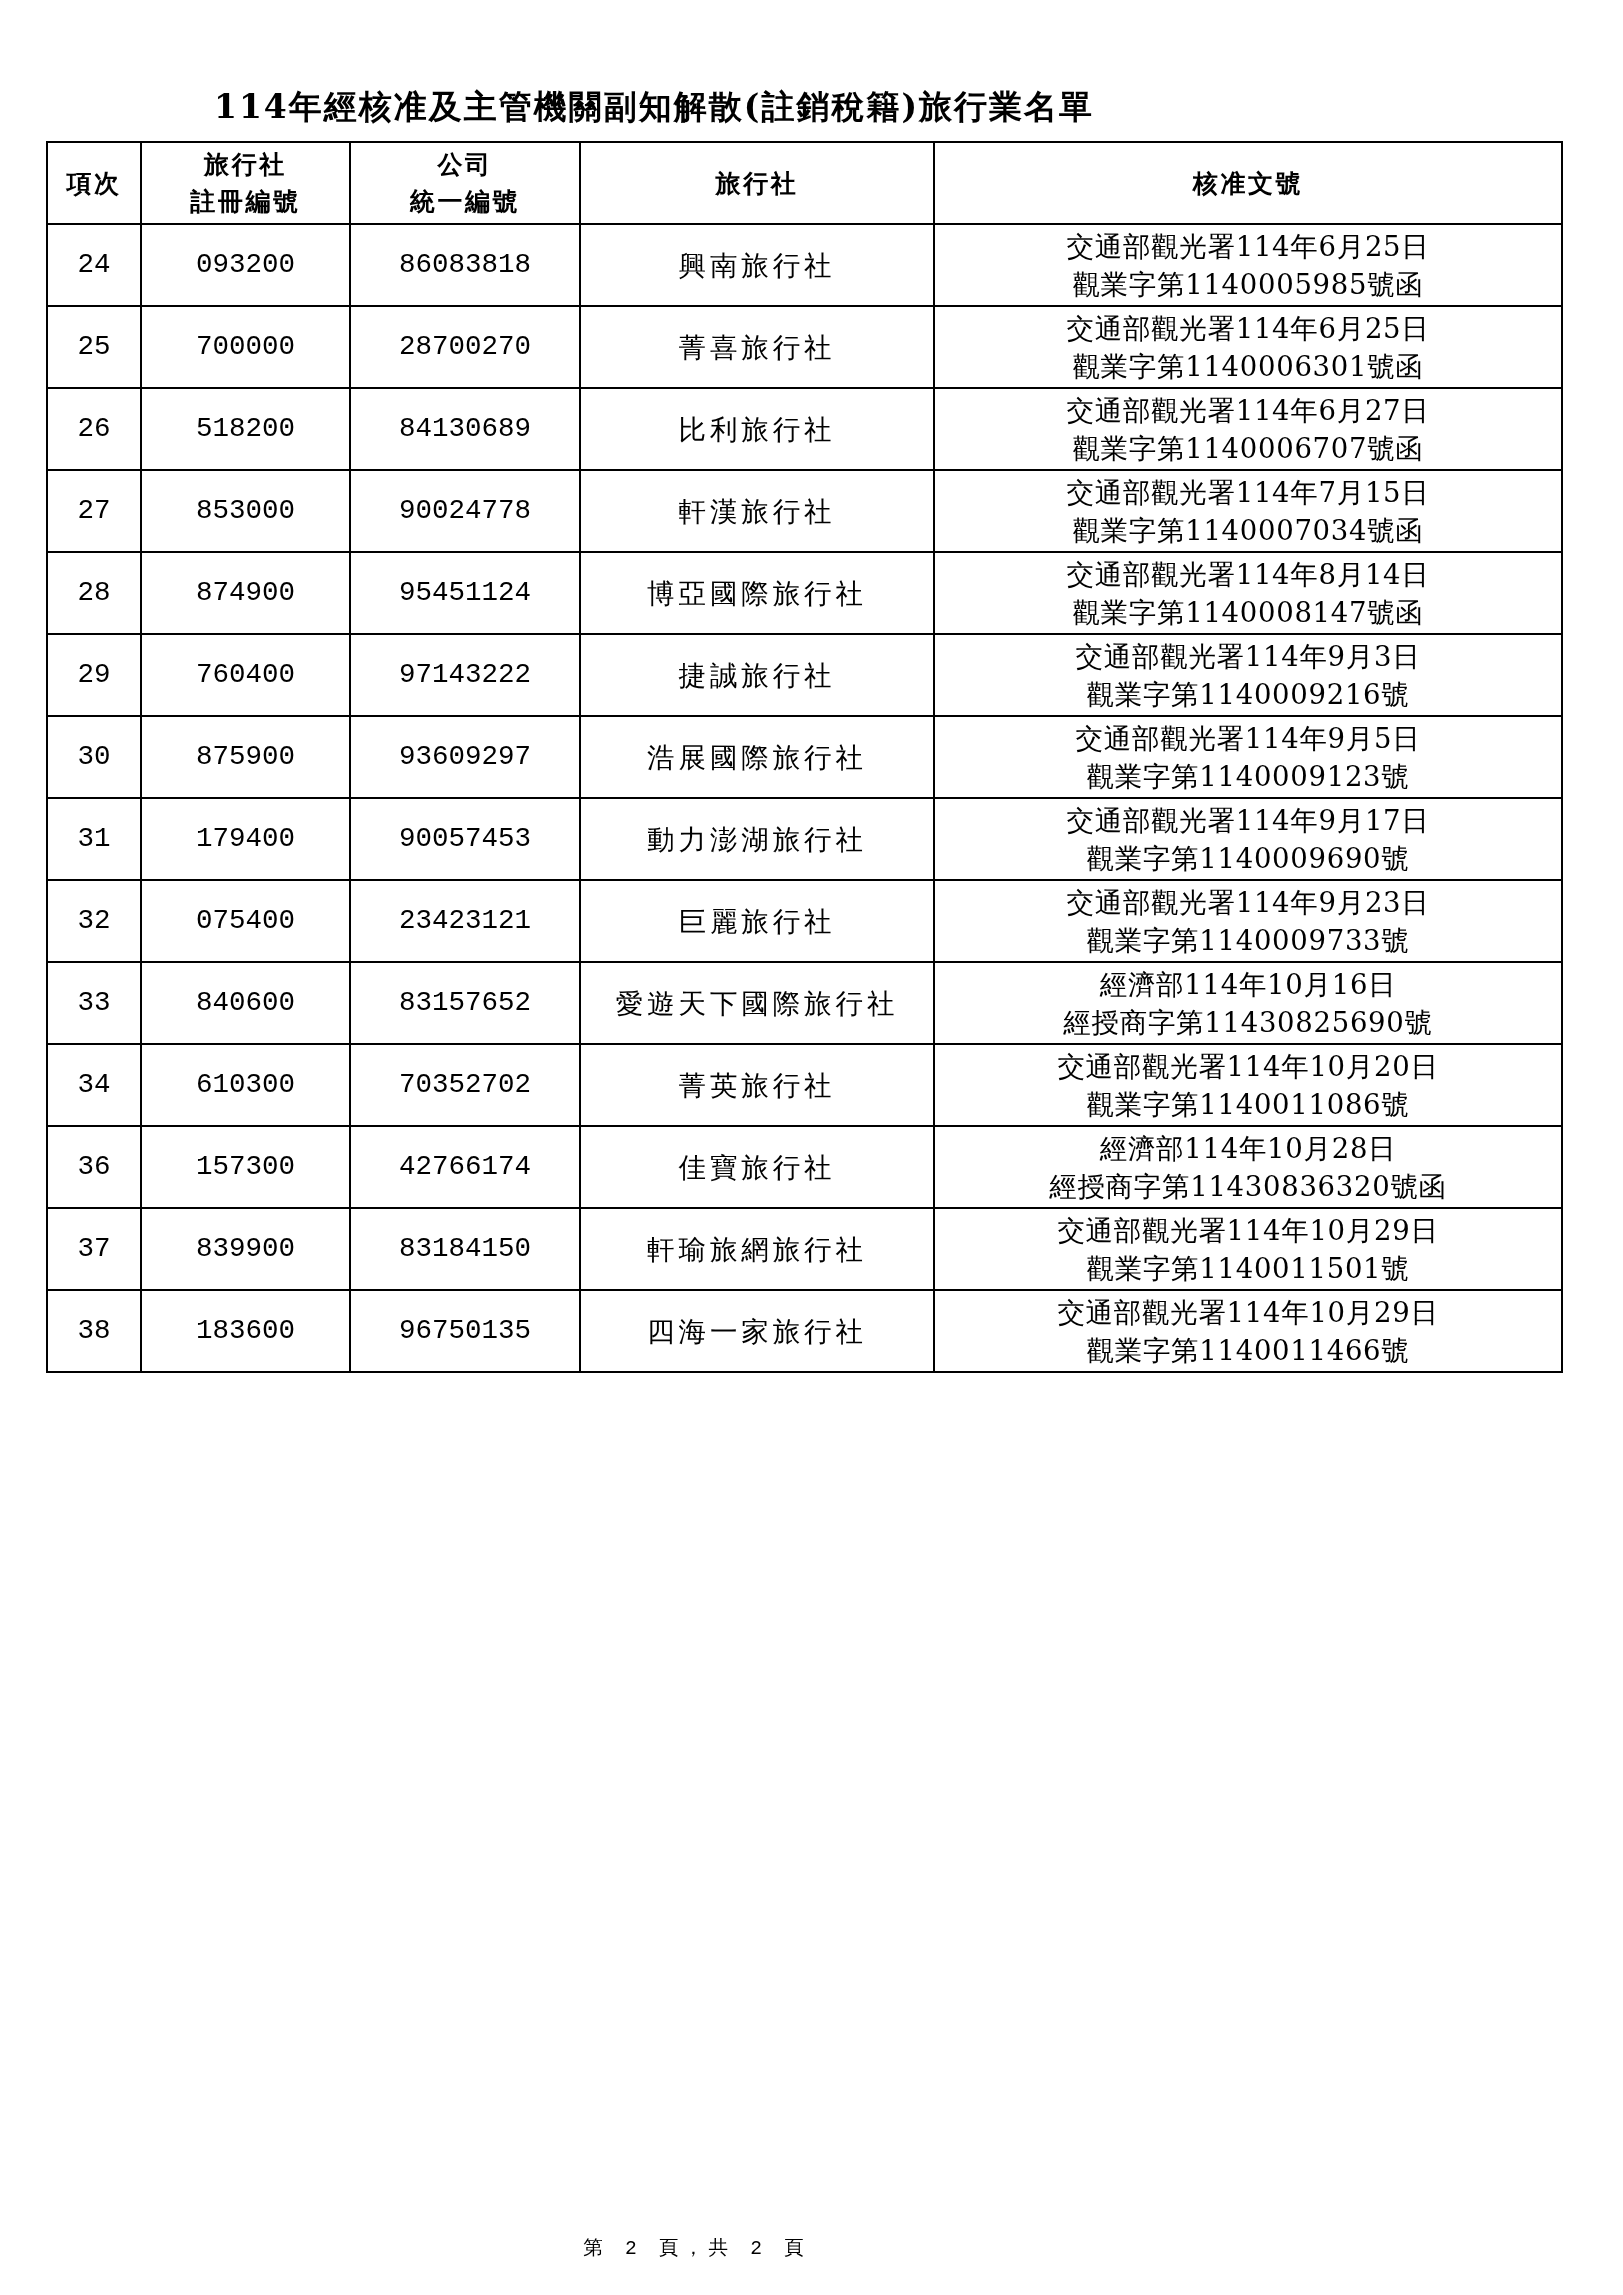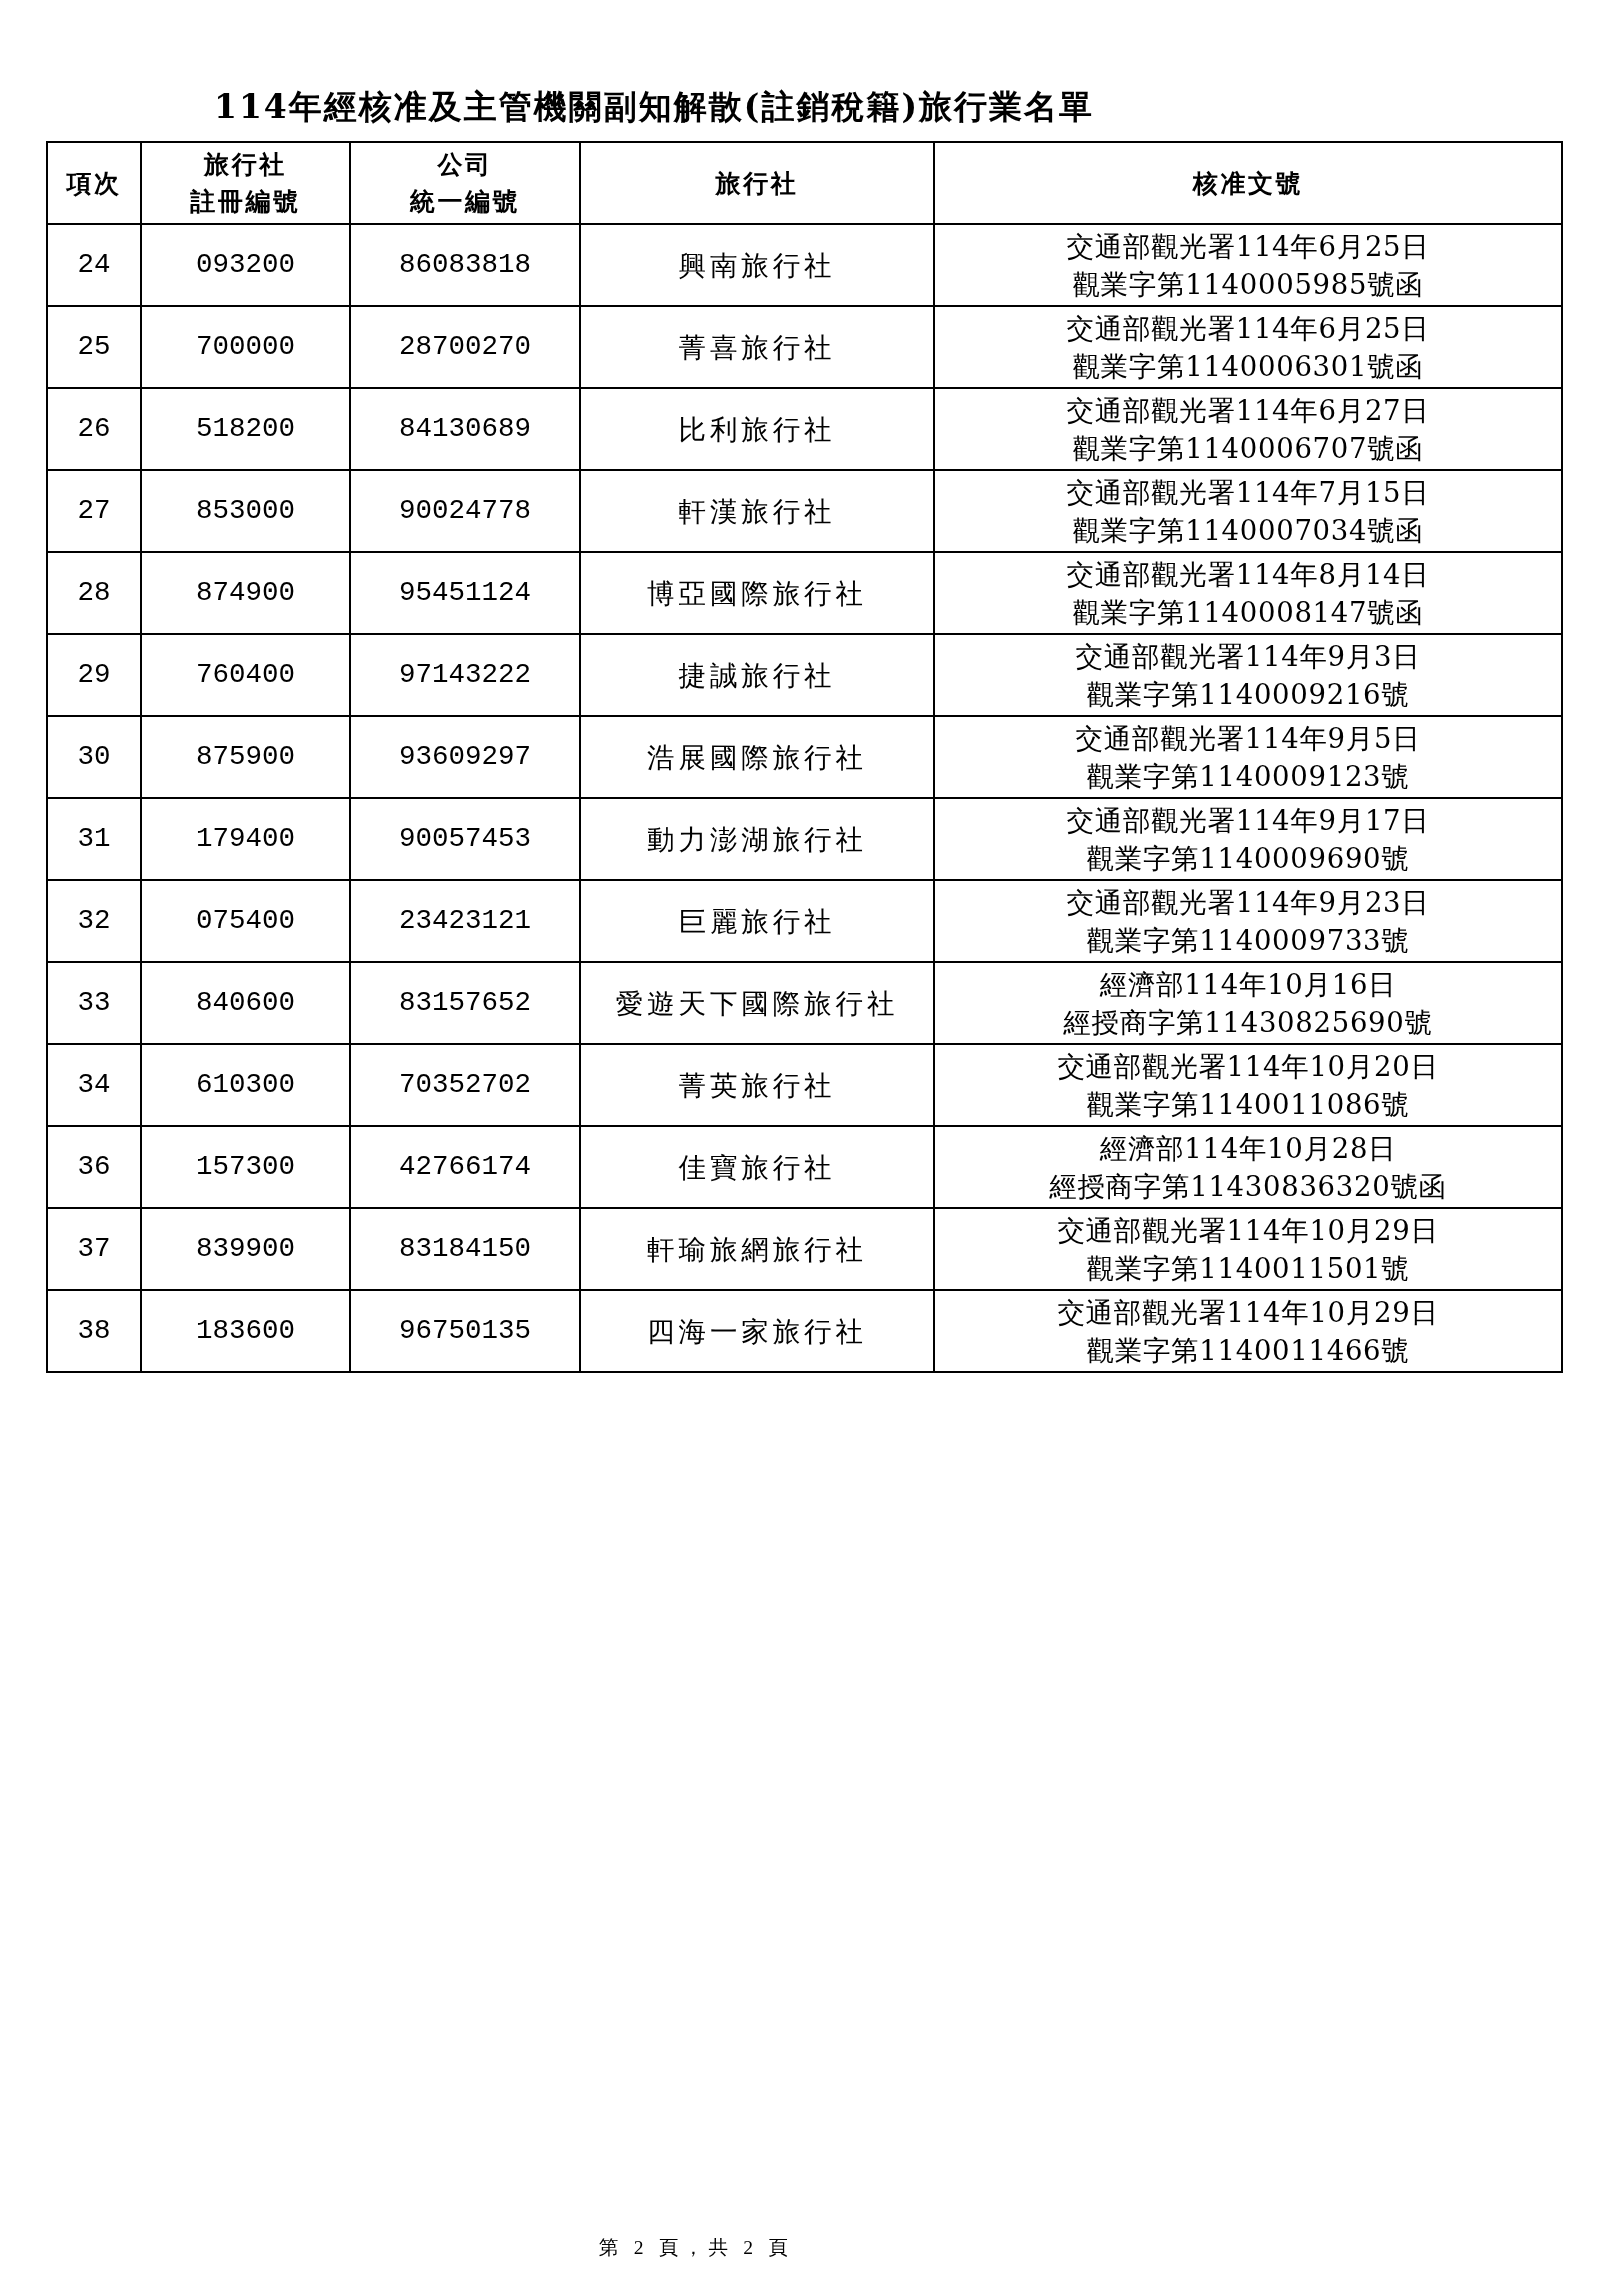--- a/index.html
+++ b/index.html
@@ -11,21 +11,21 @@
                border-collapse: collapse; table-layout: fixed; }
   table.list td, table.list th { border: 2.6px solid #000; text-align: center; vertical-align: middle;
                                  padding: 0; overflow: hidden; }
   table.list th { height: 80px; font-size: 25px; font-weight: bold; line-height: 37px; letter-spacing: 2.6px; }
   table.list td { height: 80px; font-size: 27.5px; line-height: 38px; }
   td.num { font-family: Liberation Mono, monospace; font-size: 30px; }
   td.name { letter-spacing: 3.9px; margin-top: 40px; }
   td.doc { font-size: 26px; line-height: 38px; letter-spacing: 0.7px; }
   .line { display: block; white-space: nowrap; }
   .footer { position: absolute; left: 0; width: 1392px; top: 2234px; text-align: center;
-            font-family: Liberation Serif, serif; font-size: 19.6px; letter-spacing: 5.2px; }
+            font-family: Liberation Mono, monospace; font-size: 19.6px; letter-spacing: 5.2px; }
 </style>
 </head>
 <body>
 
 <div class="title">114年經核准及主管機關副知解散(註銷稅籍)旅行業名單</div>
 
 <table class="list">
   <colgroup>
     <col style="width:94px">
     <col style="width:209px">

